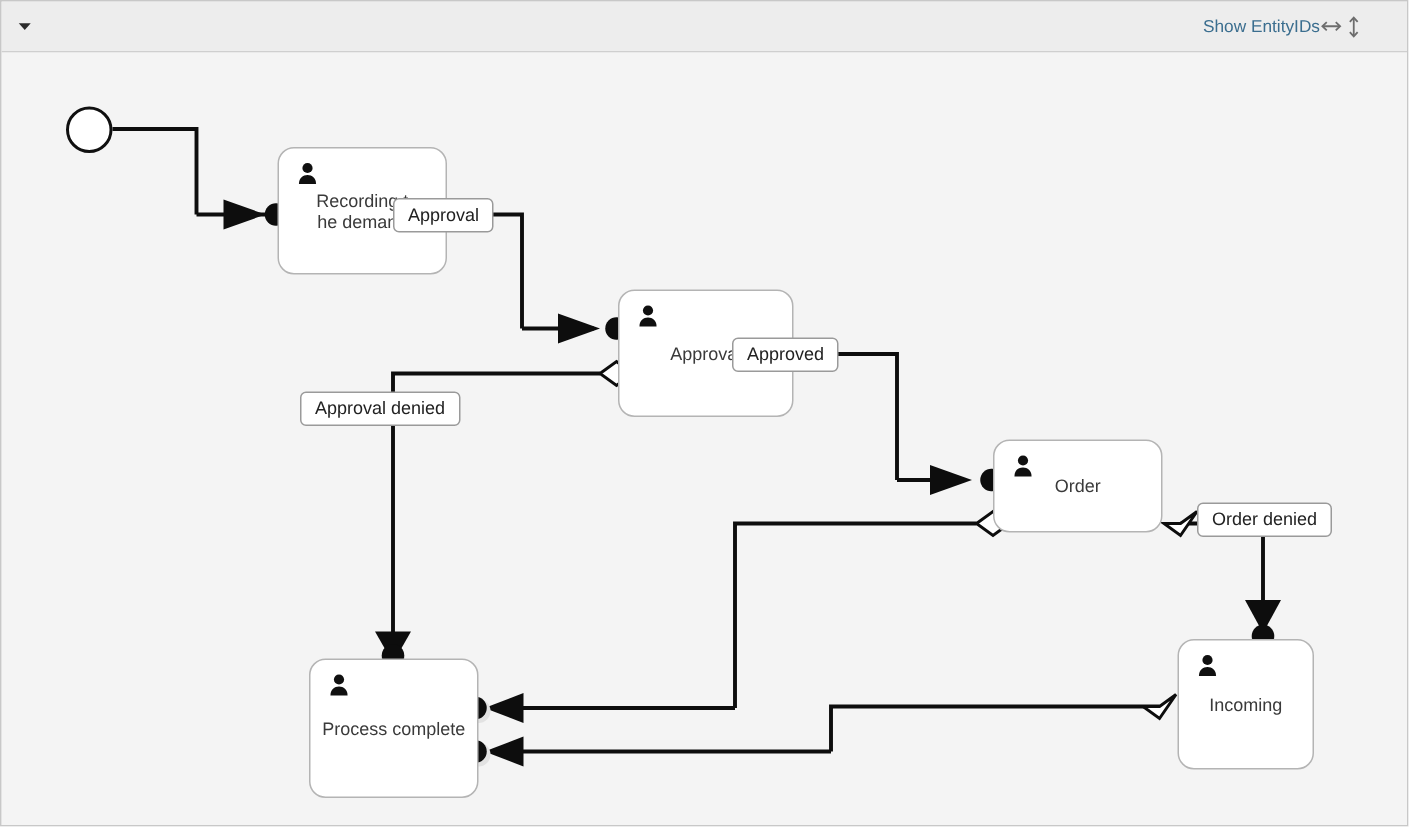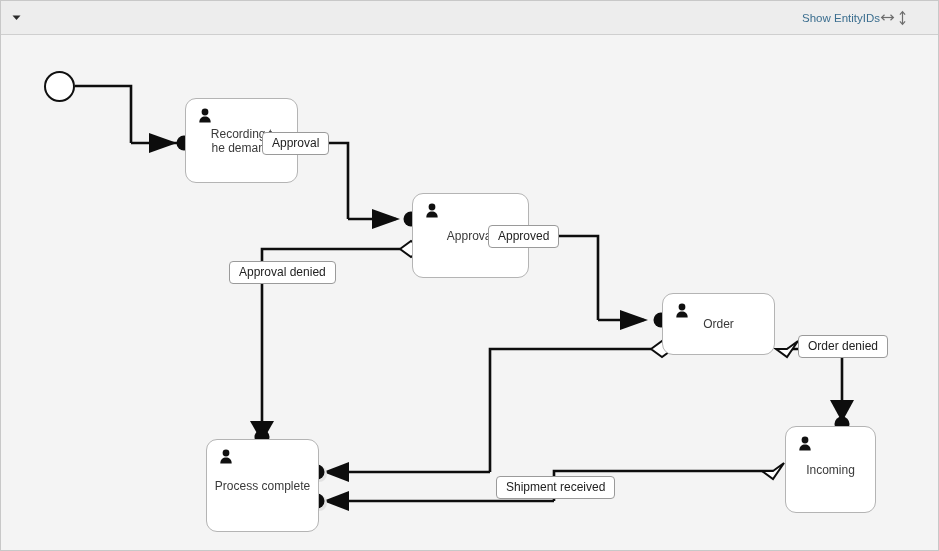--- a/index.html
+++ b/index.html
@@ -294,21 +294,20 @@
         <circle cx="7" cy="4" r="3.4" fill="#101010"></circle>
         <path d="M1.3 14.6 C1.3 10.4 4 8.6 7 8.6 C10 8.6 12.7 10.4 12.7 14.6 Z" fill="#101010"></path>
       </svg>
       <div class="node-label">Incoming</div>
     </div>
 
     <div class="chip" style="left:261px; top:97px;">Approval</div>
 
     <div class="chip" style="left:487px; top:190px;">Approved</div>
 
-    <div class="chip" style="left:228px; top:226px;">Approval denied</div>
+    <div class="chip" style="left:199px; top:226px;">Approval denied</div>
 
     <div class="chip" style="left:797px; top:300px;">Order denied</div>
 
 
-    <div class="chip" style="left:495px; top:441px;">Shipment received</div>
 
   </div>
 </div>
 
 </body></html>

